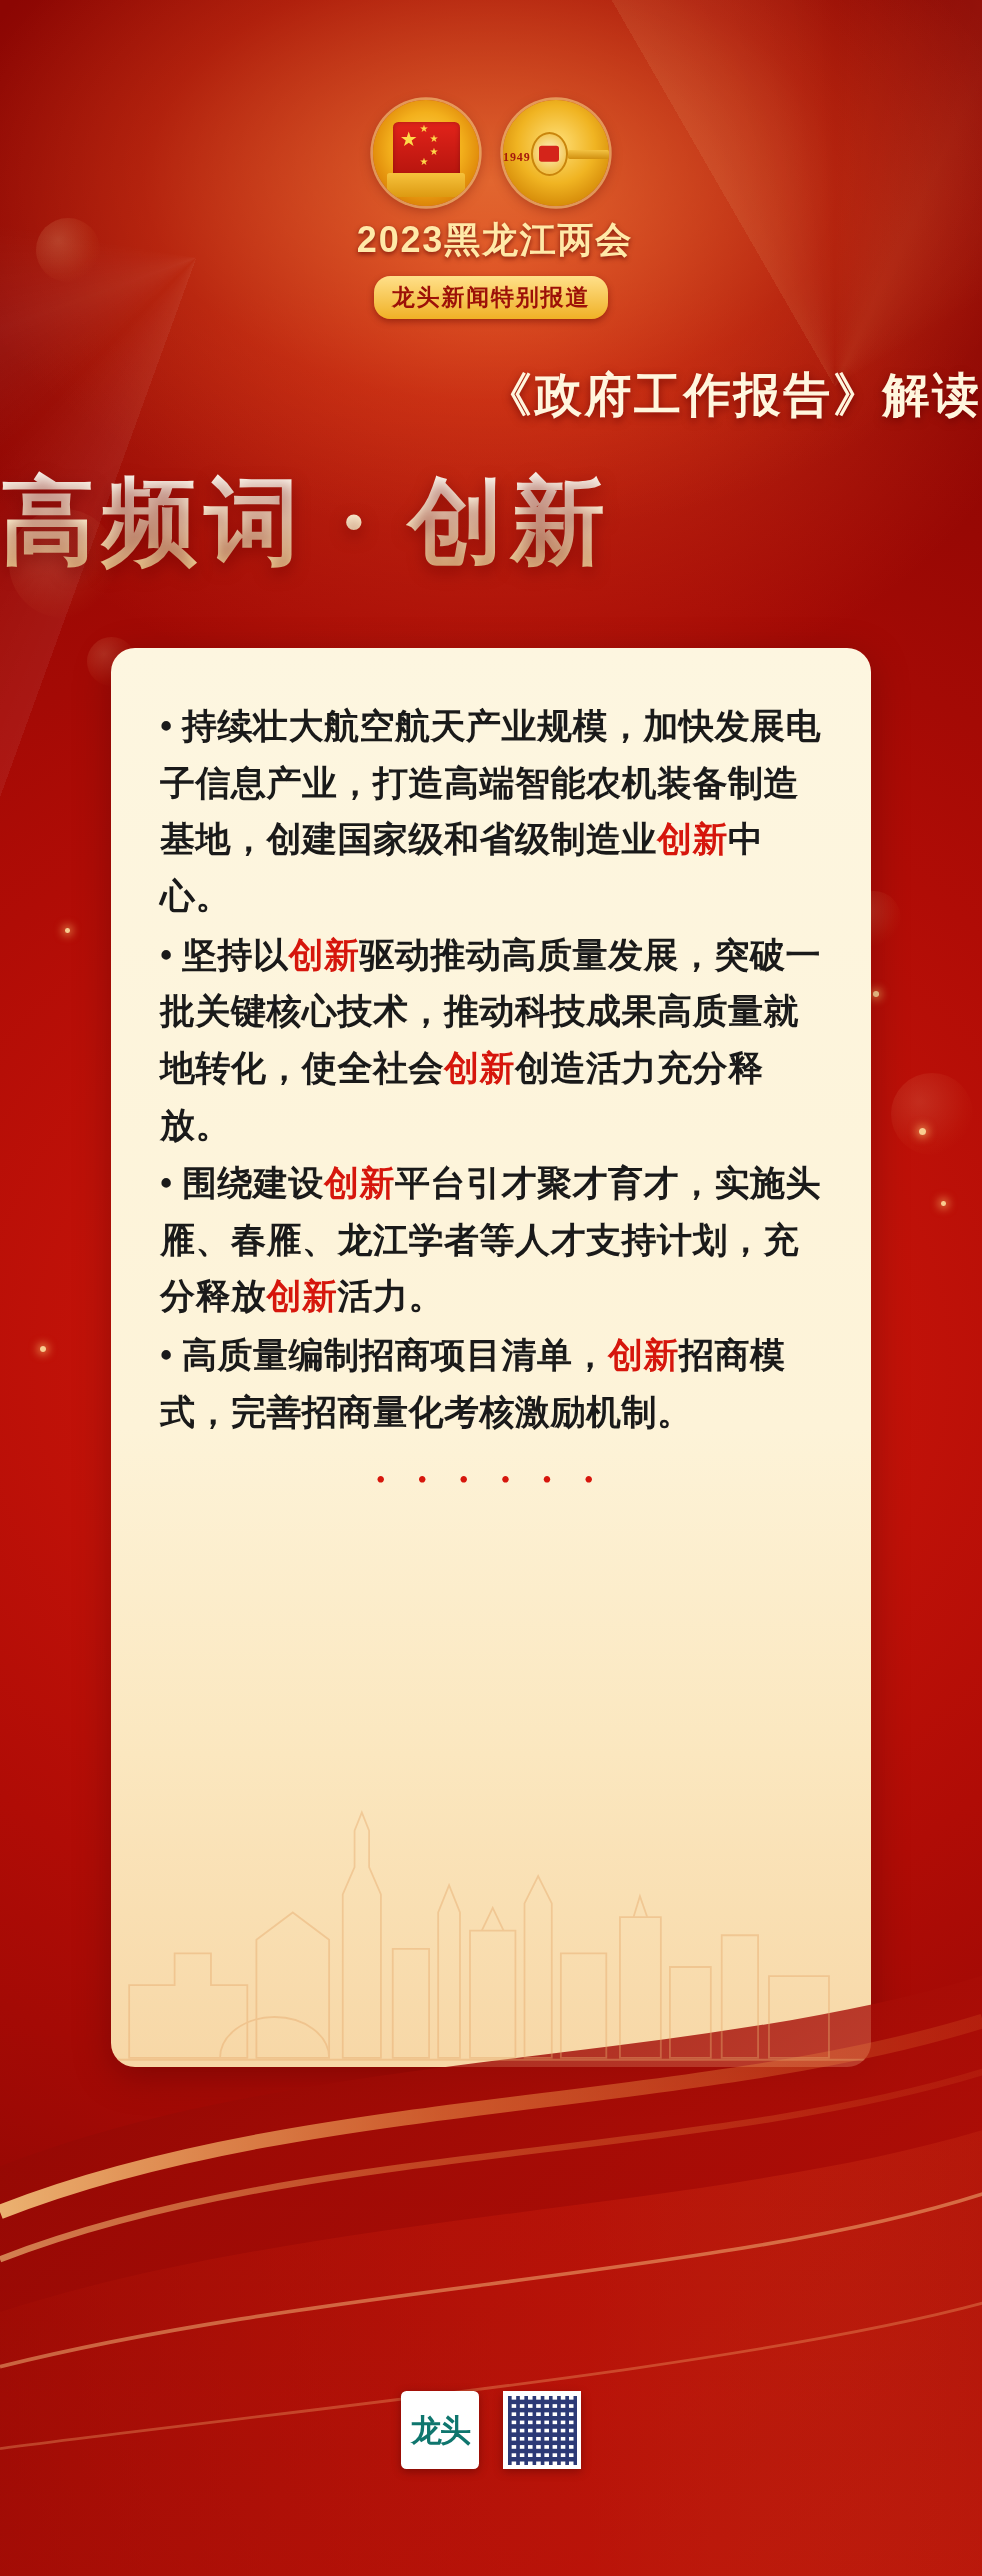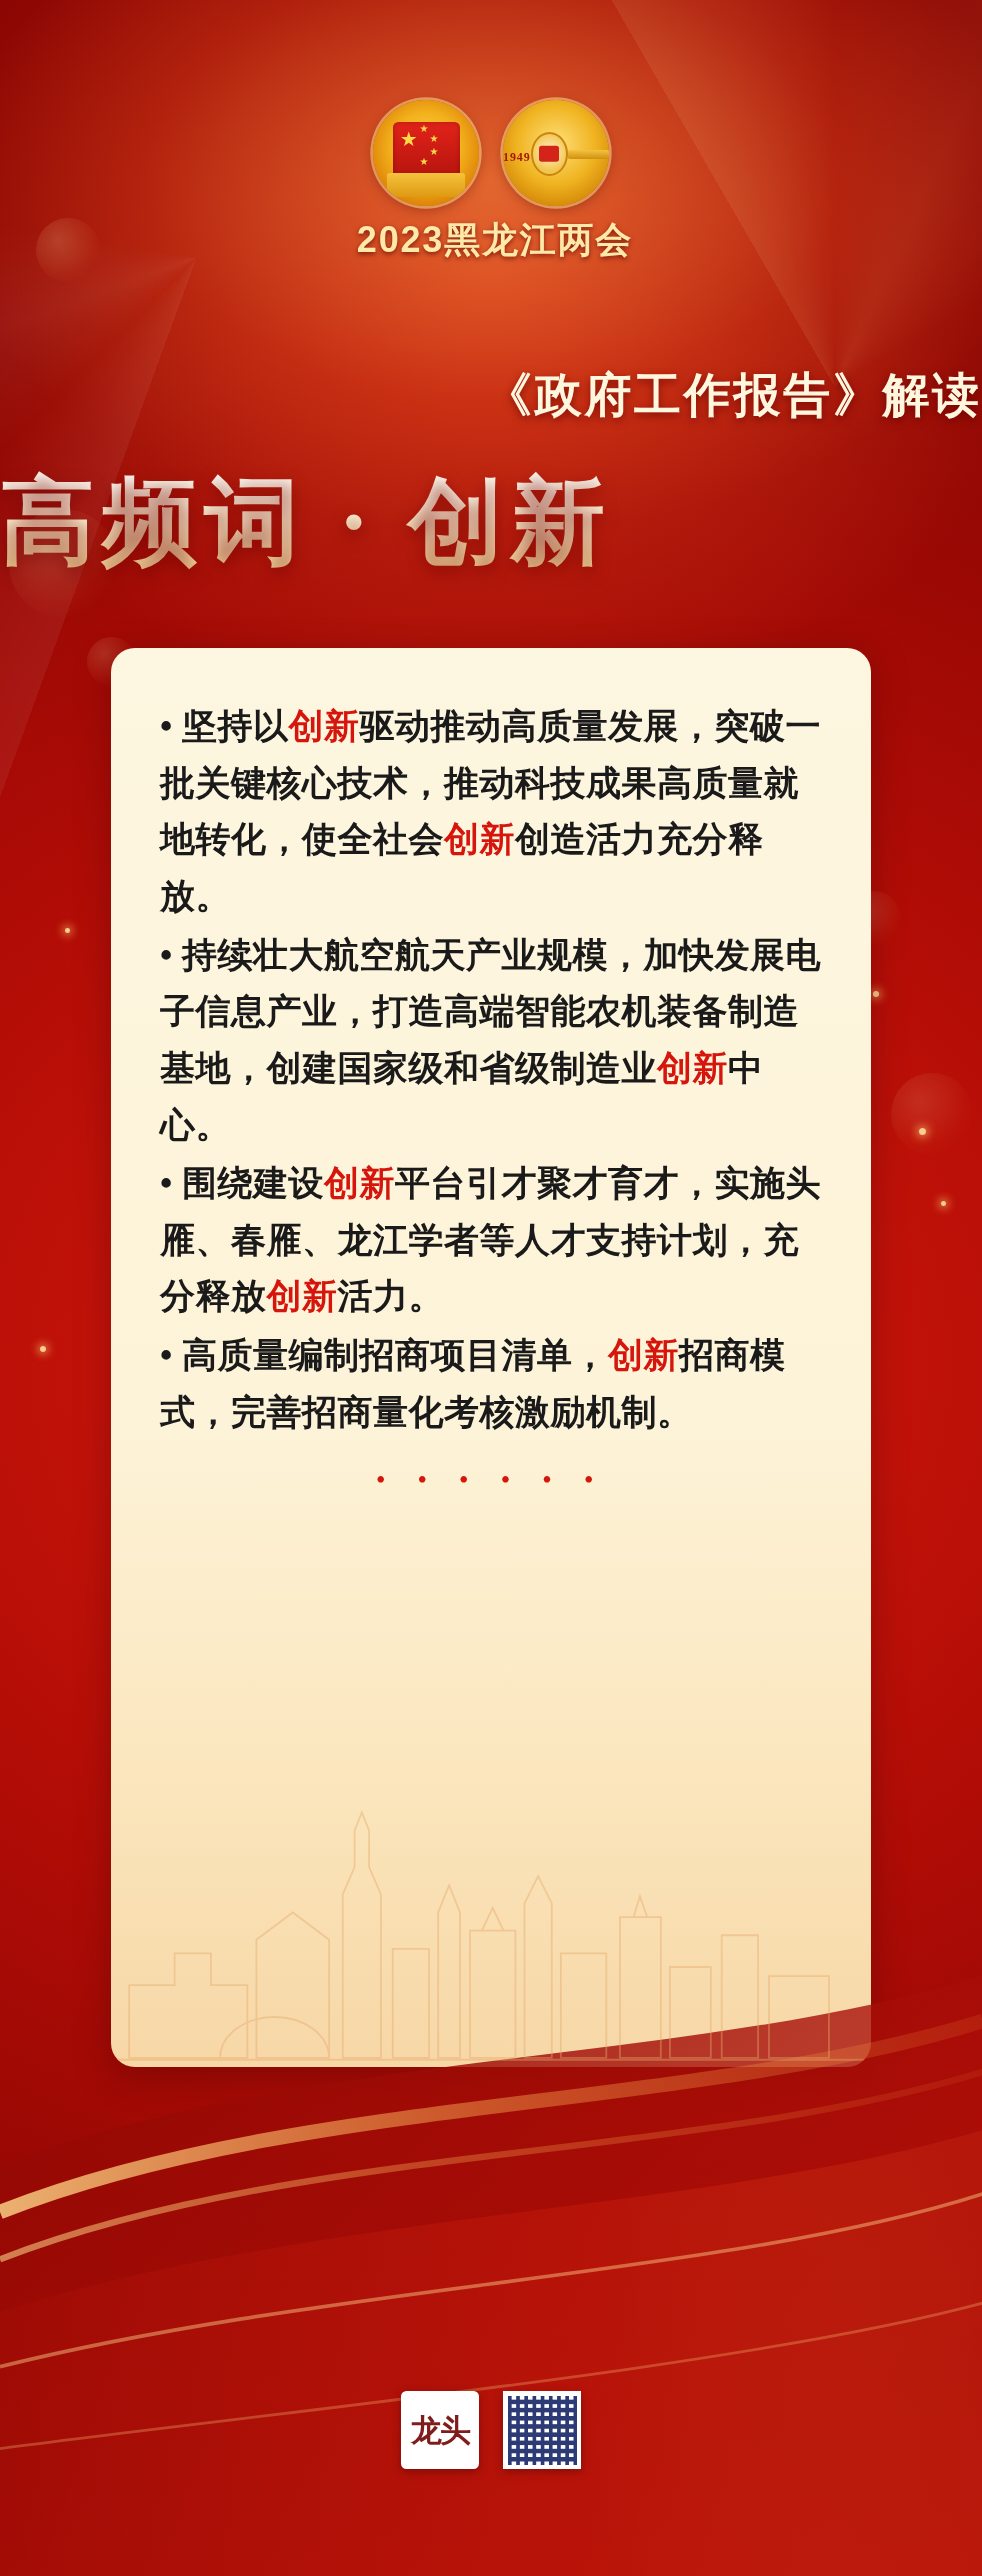--- a/index.html
+++ b/index.html
@@ -266,21 +266,21 @@
     width: 78px; height: 78px;
     background: #fff;
     border-radius: 5.5px;
     display: flex; align-items: center; justify-content: center;
     box-shadow: 0 2.7px 9px rgba(60,0,0,0.4);
   }
   .logo-mark {
     font-family: "Liberation Serif", serif;
     font-size: 31px;
     font-weight: bold;
-    color: #7f1d1d;
+    color: #0f766e;
     line-height: 1;
     letter-spacing: -1.8px;
   }
   .qr {
     width: 78px; height: 78px;
     background: #fff;
     padding: 4.5px;
     box-shadow: 0 2.7px 9px rgba(60,0,0,0.4);
     box-sizing: border-box;
   }
@@ -326,20 +326,21 @@
     </div>
     <div class="emblem emblem-cppcc">
       <div class="year">1949</div>
       <div class="ring"></div>
       <div class="base"></div>
     </div>
   </div>
 
   <div class="kicker">
     <div class="kicker-main">2023黑龙江两会</div>
+    <div><span class="kicker-sub">龙头新闻特别报道</span></div>
   </div>
 
   <div class="report-line">《政府工作报告》解读</div>
   <div class="headline">高频词 · 创新</div>
 
   <div class="card">
     <svg class="skyline" viewBox="0 0 836 340" preserveAspectRatio="none">
       <g fill="none" stroke="#e6a86a" stroke-width="2">
         <path d="M20 330 L20 250 L70 250 L70 215 L110 215 L110 250 L150 250 L150 330 Z"></path>
         <path d="M160 330 L160 200 L200 170 L240 200 L240 330 Z"></path>
@@ -355,22 +356,22 @@
         <path d="M724 330 L724 240 L790 240 L790 330 Z"></path>
         <path d="M120 330 a60 45 0 0 1 120 0"></path>
         <path d="M0 332 L836 332"></path>
         <path d="M408 190 L420 165 L432 190"></path>
         <path d="M575 175 L582 152 L590 175"></path>
       </g>
     </svg>
 
     <div class="card-inner">
 
-      <p class="para"><span>• </span><span>坚持以</span><span class="hl">创新</span><span>驱动推动高质量发展，突破一批关键核心技术，推动科技成果高质量就地转化，使全社会</span><span class="hl">创新</span><span>创造活力充分释放。</span></p>
-        <p class="para"><span>• </span><span>持续壮大航空航天产业规模，加快发展电子信息产业，打造高端智能农机装备制造基地，创建国家级和省级制造业</span><span class="hl">创新</span><span>中心。</span></p>
+      <p class="para"><span>• </span><span>持续壮大航空航天产业规模，加快发展电子信息产业，打造高端智能农机装备制造基地，创建国家级和省级制造业</span><span class="hl">创新</span><span>中心。</span></p>
+        <p class="para"><span>• </span><span>坚持以</span><span class="hl">创新</span><span>驱动推动高质量发展，突破一批关键核心技术，推动科技成果高质量就地转化，使全社会</span><span class="hl">创新</span><span>创造活力充分释放。</span></p>
         <p class="para"><span>• </span><span>围绕建设</span><span class="hl">创新</span><span>平台引才聚才育才，实施头雁、春雁、龙江学者等人才支持计划，充分释放</span><span class="hl">创新</span><span>活力。</span></p>
         <p class="para"><span>• </span><span>高质量编制招商项目清单，</span><span class="hl">创新</span><span>招商模式，完善招商量化考核激励机制。</span></p>
         <div class="dots">• • • • • •</div>
     </div>
   </div>
 
   <svg class="ribbon" viewBox="0 0 1080 700" preserveAspectRatio="none">
     <defs>
       <linearGradient id="g1" x1="0" y1="0" x2="1" y2="0">
         <stop offset="0%" stop-color="#ffd98a" stop-opacity="0.95"></stop>

